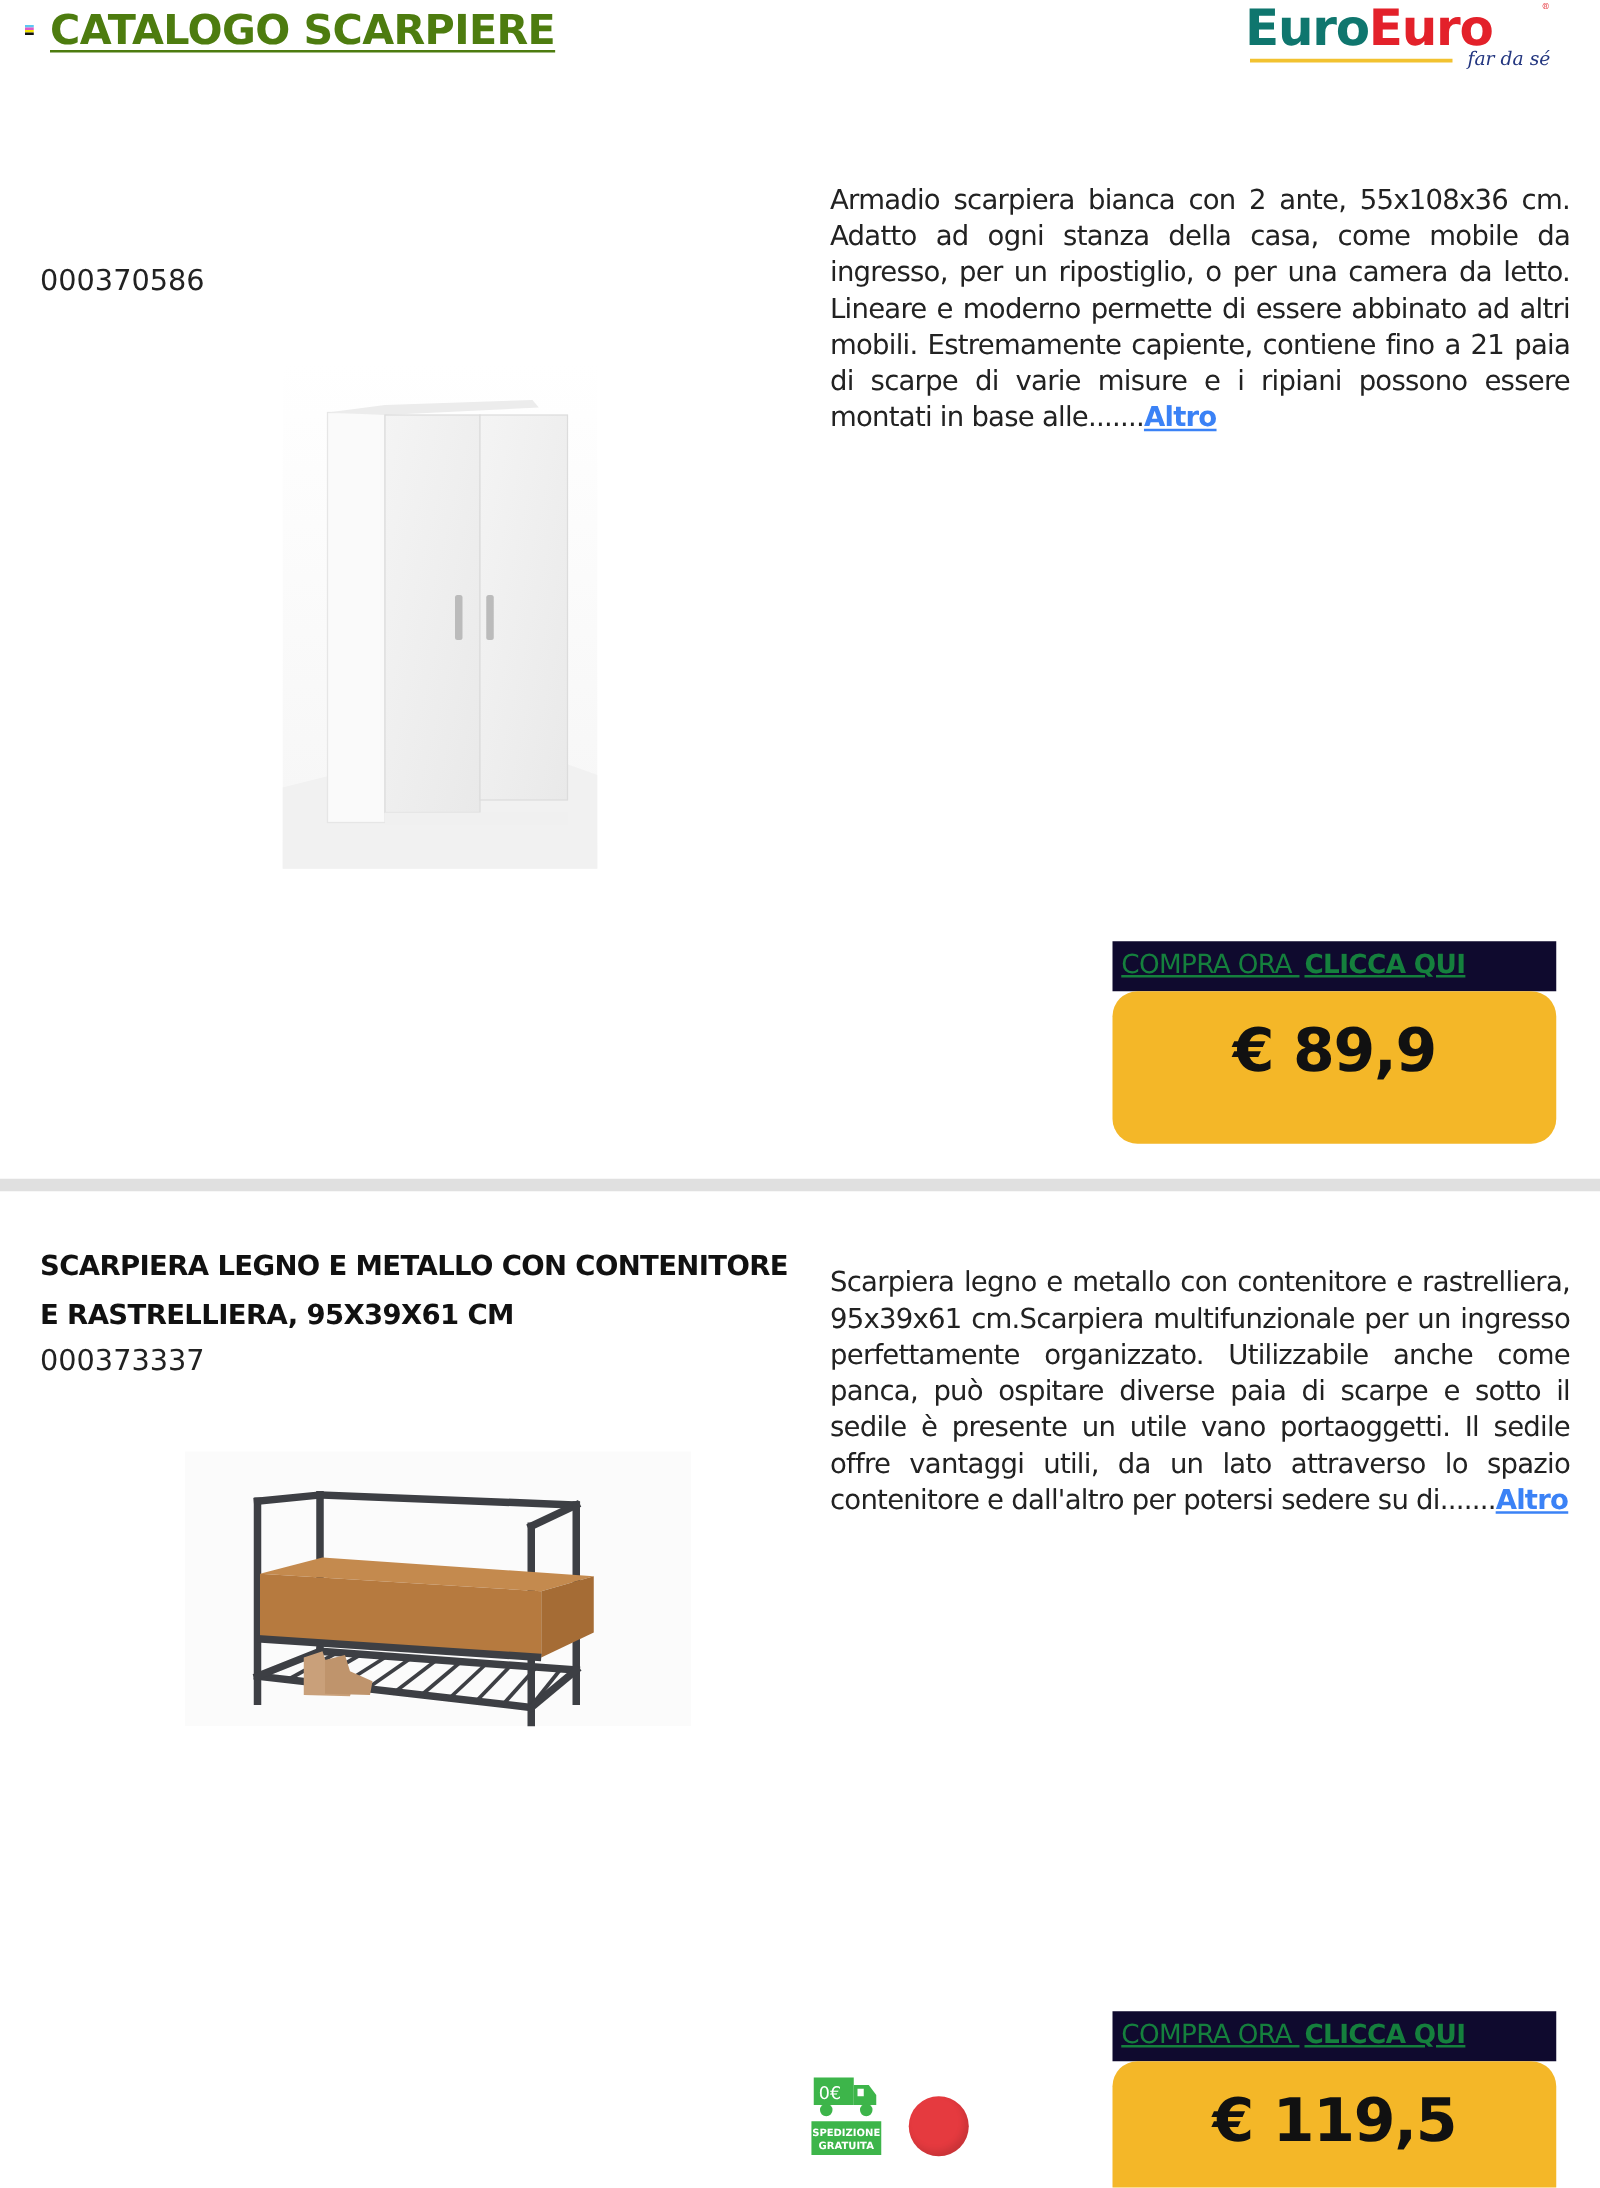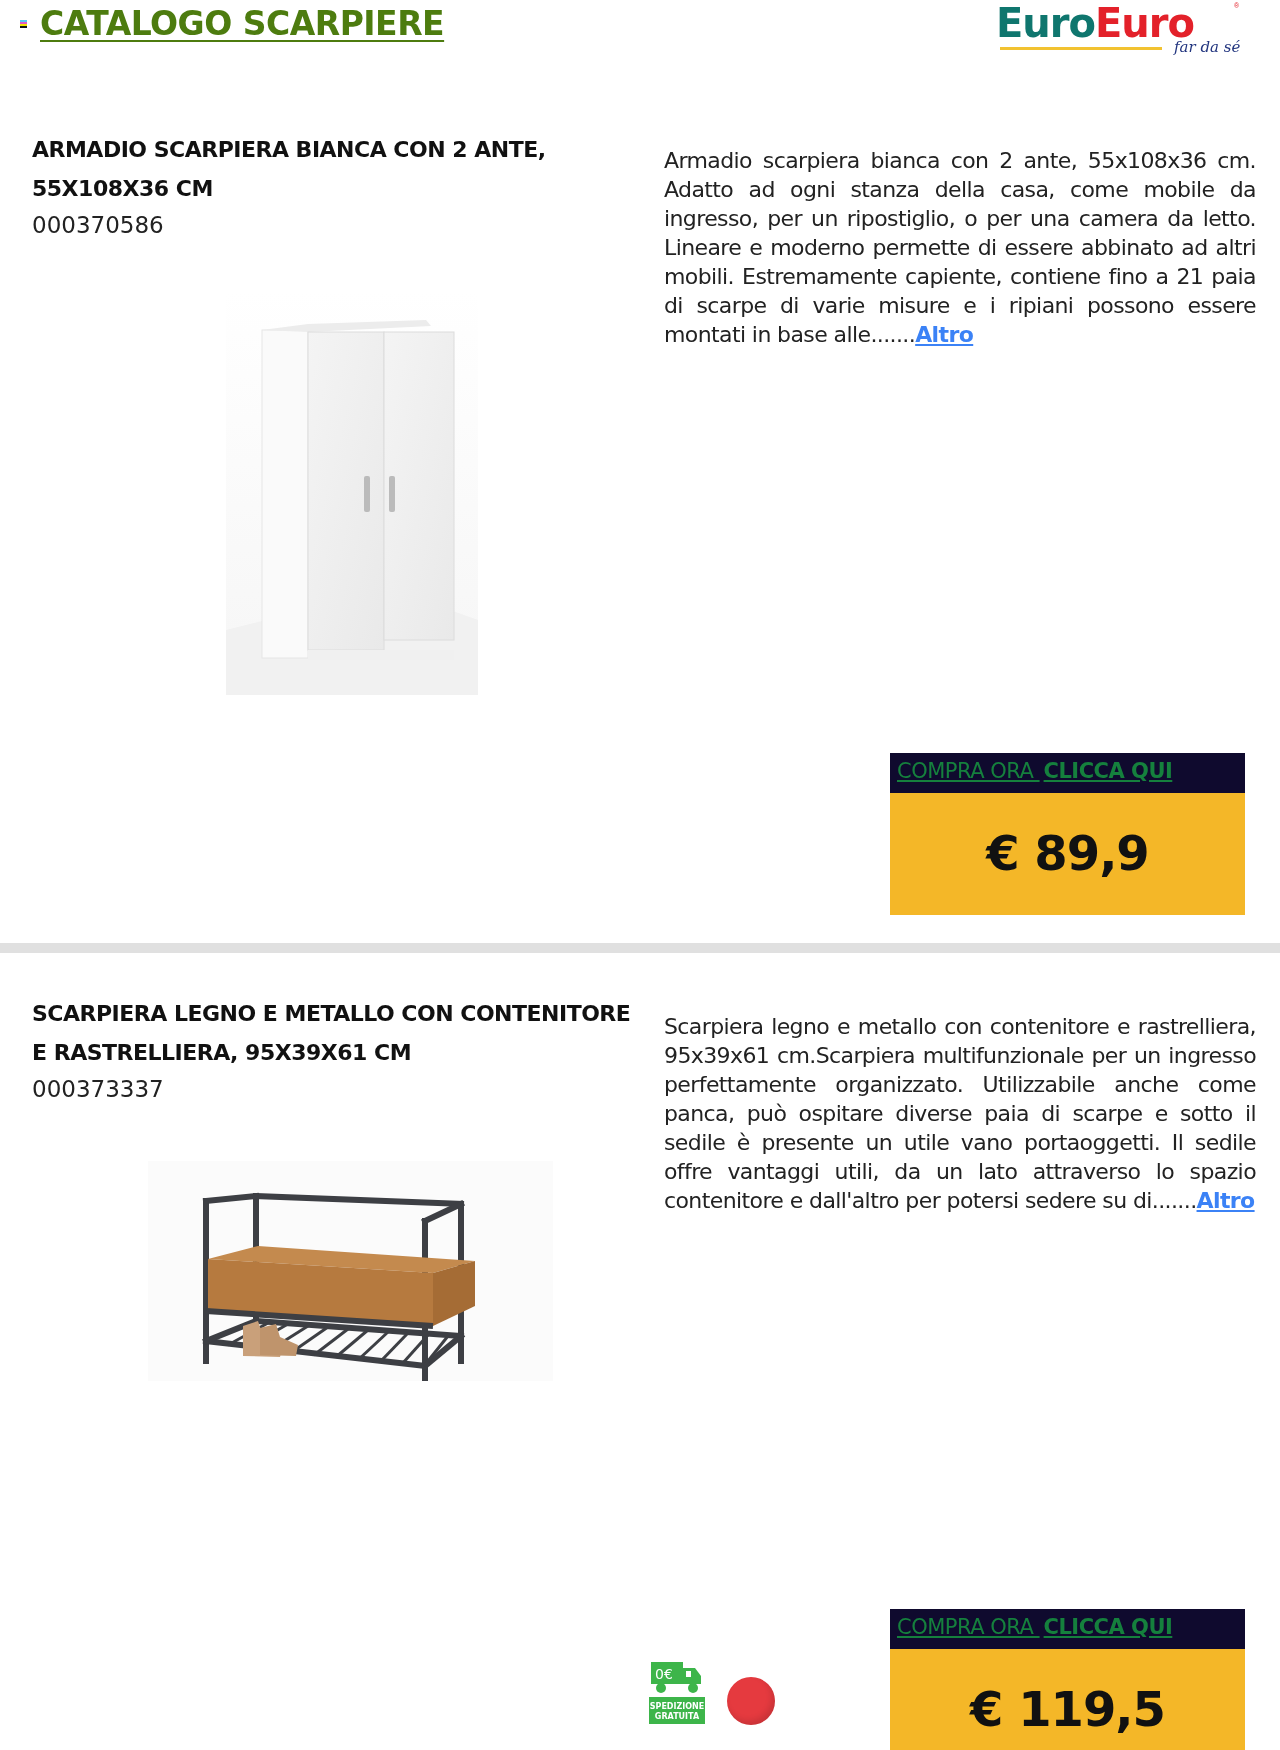--- a/index.html
+++ b/index.html
@@ -25,21 +25,21 @@
 
     .title { position: absolute; left: 32px; width: 600px; font-family: "DejaVu Sans", sans-serif; font-weight: bold; font-size: 22px; line-height: 39px; letter-spacing: -0.5px; color: #111; text-transform: uppercase; }
     .code { position: absolute; left: 32px; font-family: "DejaVu Sans", sans-serif; font-size: 23px; color: #222; }
     .desc { position: absolute; left: 664px; width: 592px; font-family: "DejaVu Sans", sans-serif; font-size: 22px; line-height: 29px; text-align: justify; color: #222; letter-spacing: -0.6px; }
     .desc .more { font-weight: bold; text-decoration: underline; color: #3b82f6; cursor: pointer; }
 
     .price-box { position: absolute; left: 890px; width: 355px; }
     .cta-bar { height: 40px; background: #0f0a2e; padding: 6px 7px; font-family: "DejaVu Sans", sans-serif; font-size: 21px; color: #fff; letter-spacing: -0.5px; }
     .cta-bar a { color: #15803d; text-decoration: underline; cursor: pointer; }
     .cta-bar .cta-strong { font-weight: bold; margin-left: 4px; }
-    .price-area { background: #f4b728; height: 122px; text-align: center; padding-top: 32px; }
+    .price-area { background: #f4b728; height: 122px; text-align: center; padding-top: 20px; border-radius: 20px; }
     .price { font-family: "DejaVu Sans", sans-serif; font-weight: bold; font-size: 48px; color: #111; letter-spacing: -1px; }
 
     .image { position: absolute; }
 
     .shipping-badge { position: absolute; left: 649px; top: 1660px; width: 60px; height: 66px; }
     .red-dot { position: absolute; left: 727px; top: 1677px; width: 48px; height: 48px; border-radius: 50%; background: #e53a3f; box-shadow: inset -3px -4px 6px rgba(0,0,0,0.12); }
   </style>
 </head>
 <body>
 
@@ -55,21 +55,20 @@
     <div class="logo-text">
       <span class="logo-euro">Euro</span><span class="logo-brico">Euro</span>
     </div>
     <span class="logo-reg">®</span>
     <div class="logo-line"></div>
     <span class="logo-tag">far da sé</span>
   </div>
 </div>
 
 <div class="product p1">
-  <div class="title" style="top:50px;">ARMADIO SCARPIERA BIANCA CON 2 ANTE, 55X108X36 CM</div>
   <div class="code" style="top:132px;">000370586</div>
 
   <div class="image" style="left:226px; top:210px; width:252px; height:405px;">
     <svg width="252" height="405" viewBox="0 0 252 405">
       <defs>
         <linearGradient id="bgfade" x1="0" y1="0" x2="0" y2="1">
           <stop offset="0" stop-color="#ffffff"></stop>
           <stop offset="0.85" stop-color="#f7f7f7"></stop>
           <stop offset="1" stop-color="#eeeeee"></stop>
         </linearGradient>

